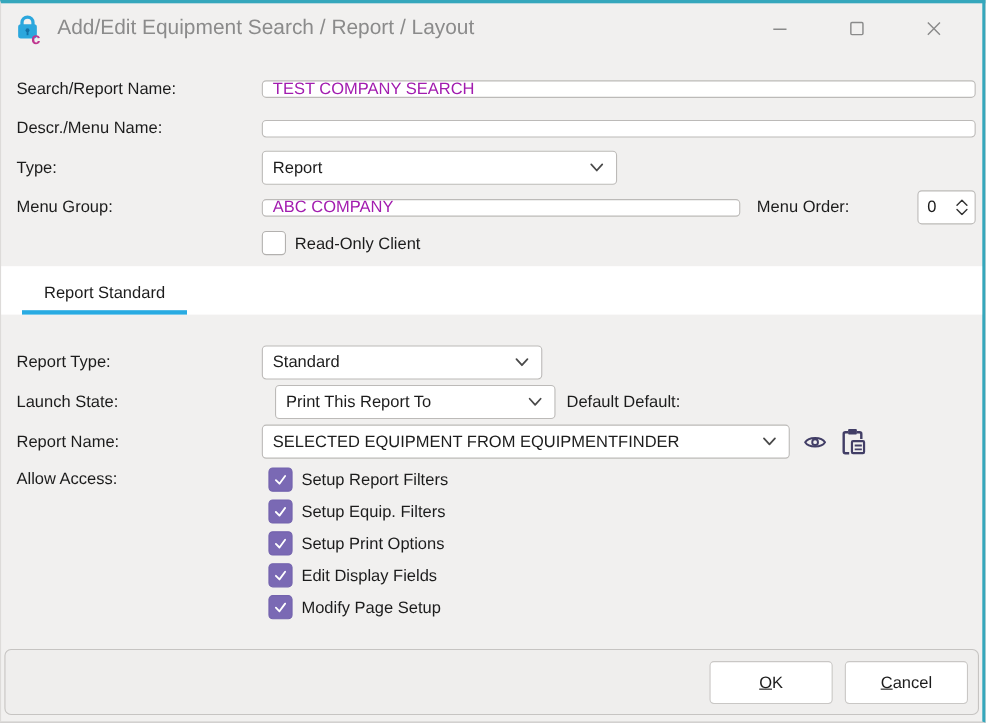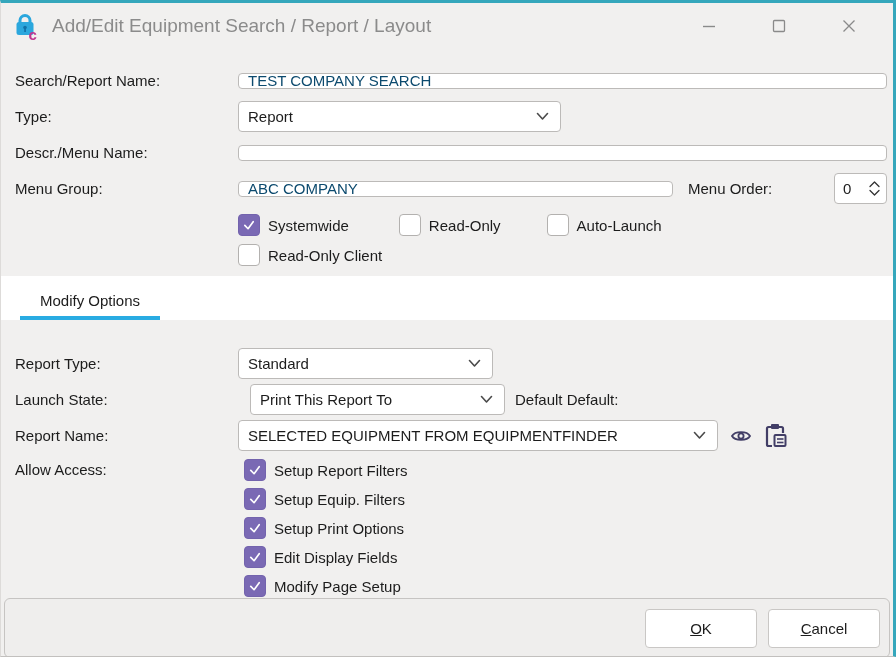--- a/index.html
+++ b/index.html
@@ -26,21 +26,21 @@
   .win-controls { display: flex; align-items: center; gap: 26px; padding-right: 22px; }
   .win-btn { width: 44px; height: 36px; display: flex; align-items: center; justify-content: center; cursor: default; }
 
   
   .row { display: flex; align-items: center; height: 31px; margin: 0 6px 5px 14px; }
   .field-label { width: 223px; flex: none; font-size: 15px; }
   .textbox {
     height: 16px; background: #fff;
     border: 1px solid #bcbab8; border-radius: 4px;
     font-family: "Liberation Sans", sans-serif;
-    font-size: 15px; color:#0c4a6e; padding: 0 9px; outline: none;
+    font-size: 15px; color:#a21caf; padding: 0 9px; outline: none;
   }
   .select {
     height: 31px; background:#fff; border:1px solid #bcbab8; border-radius:4px;
     display:flex; align-items:center; padding:0 11px 0 9px; cursor: default;
   }
   .select-value { flex:1 1 auto; font-size:15px; white-space:nowrap; overflow:hidden; }
   .chev { flex:none; margin-left:8px; }
 
   
   .cb-group { display:inline-flex; align-items:center; }
@@ -130,86 +130,64 @@
   </div>
 
   <div class="form-section">
 
     <div class="row">
       <span class="field-label">Search/Report Name:</span>
       <input class="textbox" style="flex: 1 1 auto;" value="TEST COMPANY SEARCH">
     </div>
 
     <div class="row">
+      <span class="field-label">Descr./Menu Name:</span>
+      <input class="textbox" style="flex: 1 1 auto;" value="">
+    </div>
+
+    <div class="row">
       <span class="field-label">Type:</span>
       <div class="select" style="width:323px;">
         <span class="select-value">Report</span>
         <svg class="chev" width="13" height="9" viewBox="0 0 13 9">
           <path d="M1.5 1.5 L6.5 7 L11.5 1.5" fill="none" stroke="#4a4a4a" stroke-width="1.6" stroke-linecap="round" stroke-linejoin="round"></path>
         </svg>
       </div>
-    </div>
-
-    <div class="row">
-      <span class="field-label">Descr./Menu Name:</span>
-      <input class="textbox" style="flex: 1 1 auto;" value="">
     </div>
 
     <div class="row">
       <span class="field-label">Menu Group:</span>
       <input class="textbox" style="width: 435px;" value="ABC COMPANY">
       <span class="field-label" style="width:auto; margin-left:15px;">Menu Order:</span>
       <div class="spinner">
         <span class="spinner-value">0</span>
         <span class="spin-arrows">
           <svg width="11" height="7" viewBox="0 0 11 7">
               <path d="M1 5.5 L5.5 1 L10 5.5" fill="none" stroke="#333" stroke-width="1.3" stroke-linecap="round" stroke-linejoin="round"></path>
             </svg>
           <svg width="11" height="7" viewBox="0 0 11 7">
               <path d="M1 1.5 L5.5 6 L10 1.5" fill="none" stroke="#333" stroke-width="1.3" stroke-linecap="round" stroke-linejoin="round"></path>
             </svg>
         </span>
       </div>
     </div>
 
-    <div class="cb-row-1">
-      <span class="cb-group" style="margin-right:50px;">
-        <span class="cb checked">
-          <svg width="14" height="14" viewBox="0 0 15 15">
-              <path d="M3 8 L6.5 11.5 L12 4" fill="none" stroke="#fff" stroke-width="1.8" stroke-linecap="round" stroke-linejoin="round"></path>
-            </svg>
-        </span>
-        <span class="cb-label">Systemwide</span>
-      </span>
-      <span class="cb-group" style="margin-right:46px;">
-        <span class="cb">
-          
-        </span>
-        <span class="cb-label">Read-Only</span>
-      </span>
-      <span class="cb-group">
-        <span class="cb">
-          
-        </span>
-        <span class="cb-label">Auto-Launch</span>
-      </span>
-    </div>
 
     <div class="cb-row-2">
       <span class="cb-group">
         <span class="cb">
           
         </span>
         <span class="cb-label">Read-Only Client</span>
       </span>
     </div>
   </div>
 
   <div class="tab-strip">
-    <span class="tab">Modify Options</span>
+    <span class="tab">Report Standard</span>
   </div>
 
   <div class="tab-content">
 
     <div class="tc-row">
       <span class="field-label">Report Type:</span>
       <div class="select" style="width:255px;gap:17px;">
         <span class="select-value">Standard</span>
         <svg class="chev" width="13" height="9" viewBox="0 0 13 9">
           <path d="M1.5 1.5 L6.5 7 L11.5 1.5" fill="none" stroke="#4a4a4a" stroke-width="1.6" stroke-linecap="round" stroke-linejoin="round"></path>

